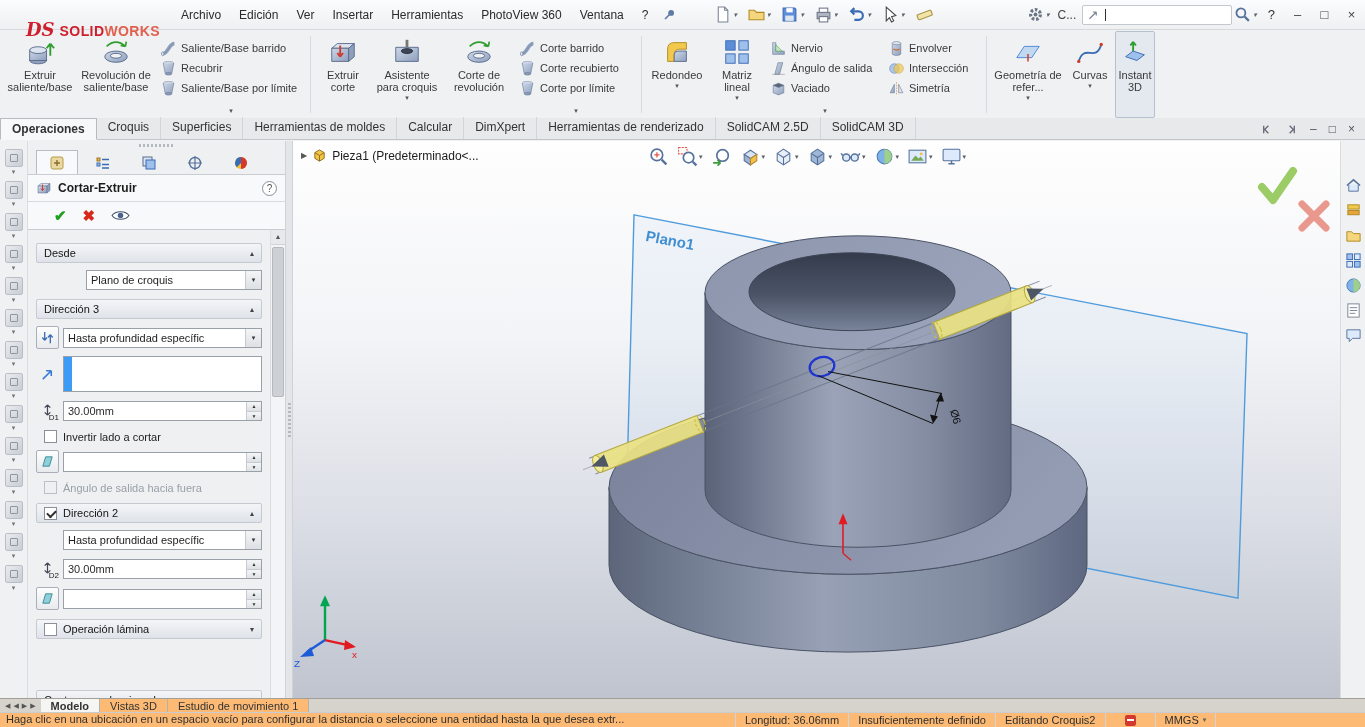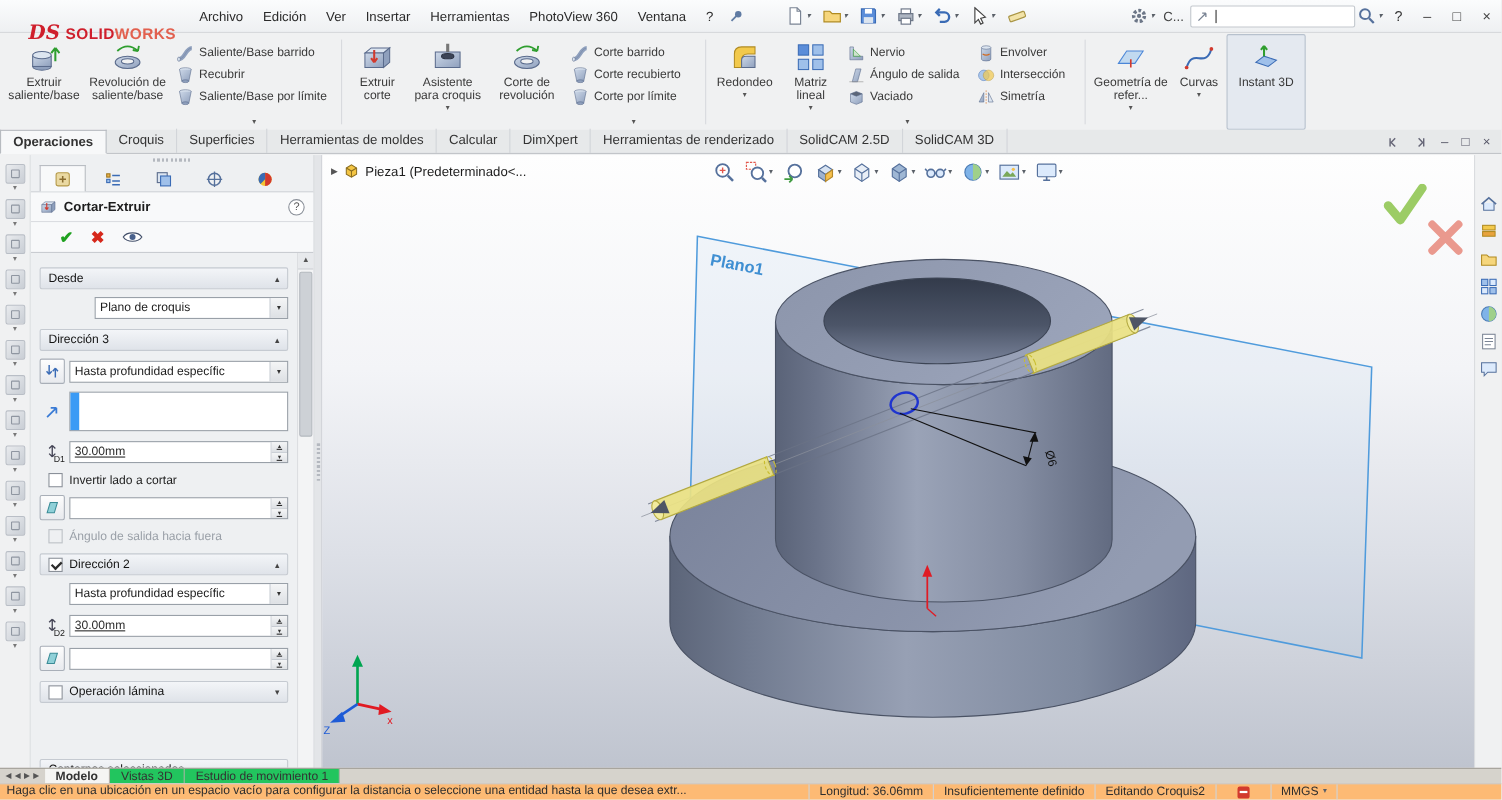--- a/index.html
+++ b/index.html
@@ -80,21 +80,21 @@
 .sb-up{height:15px;background:#e7e9ec;border-bottom:1px solid #cfd2d6;font-size:7px;text-align:center;line-height:14px;color:#555;}
 .sb-thumb{position:absolute;left:1px;right:1px;top:17px;height:150px;background:#cdd1d6;border:1px solid #b4b9bf;border-radius:2px;}
 .pm-content{position:absolute;left:0;right:15px;top:0;bottom:0;padding:4px 8px 0 8px;overflow:hidden;}
 .pm-sec{height:20px;display:flex;align-items:center;gap:6px;padding:0 7px;background:linear-gradient(#f3f5f8,#dfe3e9);border:1px solid #c5cad1;border-radius:2px;margin-top:9px;color:#141414;}
 .sec-label{flex:1;font-size:11px;}
 .sec-chev{font-size:8px;color:#444;}
 .pm-row{display:flex;align-items:center;gap:4px;margin:7px 0 0 0;}
 .dropdown{flex:1;height:20px;background:#fff;border:1px solid #99a0a8;display:flex;align-items:center;font-size:11px;padding-left:4px;color:#1d1d1d;overflow:hidden;}
 .dd-text{flex:1;white-space:nowrap;overflow:hidden;}
 .dd-btn{width:16px;align-self:stretch;border-left:1px solid #c6cbd2;background:linear-gradient(#f4f5f6,#dde0e4);font-size:7px;display:flex;align-items:center;justify-content:center;color:#333;flex:none;}
-.spinbox{flex:1;height:20px;background:#fff;border:1px solid #99a0a8;display:flex;align-items:center;font-size:11px;padding-left:4px;overflow:hidden;text-decoration:underline;}
+.spinbox{flex:1;height:20px;background:#fff;border:1px solid #99a0a8;display:flex;align-items:center;font-size:11px;padding-left:4px;overflow:hidden;}
 .spin-val{flex:1;}
 .spin-btns{width:15px;align-self:stretch;display:flex;flex-direction:column;border-left:1px solid #c6cbd2;flex:none;}
 .spin-btns span{flex:1;font-size:5px;line-height:9px;text-align:center;background:linear-gradient(#f4f5f6,#dde0e4);color:#333;}
 .spin-btns span:first-child{border-bottom:1px solid #c6cbd2;}
 .mini-btn{width:23px;height:23px;border:1px solid #a9afb8;background:linear-gradient(#fdfdfd,#e8eaee);border-radius:2px;display:flex;align-items:center;justify-content:center;flex:none;}
 .mini-btn svg,.mini-ico svg{width:15px;height:15px;}
 .mini-ico{width:23px;height:23px;display:flex;align-items:center;justify-content:center;flex:none;position:relative;}
 .dlabel{position:absolute;right:0;bottom:0;font-size:8px;font-style:normal;color:#222;background:transparent;}
 .pm-check{display:flex;align-items:center;gap:6px;margin:8px 0 0 8px;font-size:11px;color:#1d1d1d;}
 .cb{width:13px;height:13px;background:#fff;border:1px solid #8a9099;flex:none;position:relative;}
@@ -122,21 +122,21 @@
 .confirm-cancel{position:absolute;left:1004px;top:58px;}
 
 
 .right-strip{position:absolute;right:0;top:0;bottom:0;width:25px;background:#f0f1f2;border-left:1px solid #dadcdf;display:flex;flex-direction:column;align-items:center;padding-top:36px;gap:8px;}
 .rs-item svg{width:17px;height:17px;}
 
 
 .bottom-tabs{position:absolute;left:0;right:0;bottom:15px;height:14px;background:#d6d3cc;border-top:1px solid #a3a099;display:flex;align-items:stretch;font-size:11px;z-index:5;}
 .bt-nav{display:flex;align-items:center;gap:3px;padding:0 5px;color:#555;}
 .bt-nav span{font-size:7px;line-height:8px;}
-.bt-tab{padding:0 10px;display:flex;align-items:center;border-right:1px solid #b5b2aa;color:#333;background:#22c55e;white-space:nowrap;}
+.bt-tab{padding:0 10px;display:flex;align-items:center;border-right:1px solid #b5b2aa;color:#333;background:#fdba74;white-space:nowrap;}
 .bt-tab.active{background:#f5f5f3;font-weight:bold;}
 .bt-rest{flex:1;}
 
 
 .statusbar{position:absolute;left:0;right:0;bottom:0;height:15px;background:#fdba74;border-top:1px solid #c9ccd0;display:flex;align-items:flex-start;font-size:11px;color:#2e2e2e;z-index:5;}
 .sb-hint{padding-left:6px;width:735px;flex:none;white-space:nowrap;overflow:hidden;}
 .sb-field{border-left:1px solid #d0d3d7;padding:0 9px;height:100%;display:flex;align-items:center;gap:4px;white-space:nowrap;}
 .sb-alertbox{width:50px;justify-content:center;}
 .sb-alert{width:11px;height:11px;background:#d23a2e;border-radius:2px;position:relative;}
 .sb-alert::after{content:"";position:absolute;left:2px;top:4.5px;width:7px;height:2px;background:#fff;}
@@ -478,21 +478,21 @@
       <span class="rb-label">Geometría de refer...</span>
       <span class="rb-chev-under">▾</span>
     </div>
     <div class="rb-large" style="width:50px">
       <svg class="fi32">
           <use href="#s-curve"></use>
         </svg>
       <span class="rb-label">Curvas</span>
       <span class="rb-chev-under">▾</span>
     </div>
-    <div class="rb-large pressed" style="width:72px">
+    <div class="rb-large pressed" style="width:40px">
       <svg class="fi32">
           <use href="#s-i3d"></use>
         </svg>
       <span class="rb-label">Instant 3D</span>
     </div>
   </div>
 
   <div class="tabbar">
     <div class="tab active"><span>Operaciones</span></div>
     <div class="tab"><span>Croquis</span></div>

